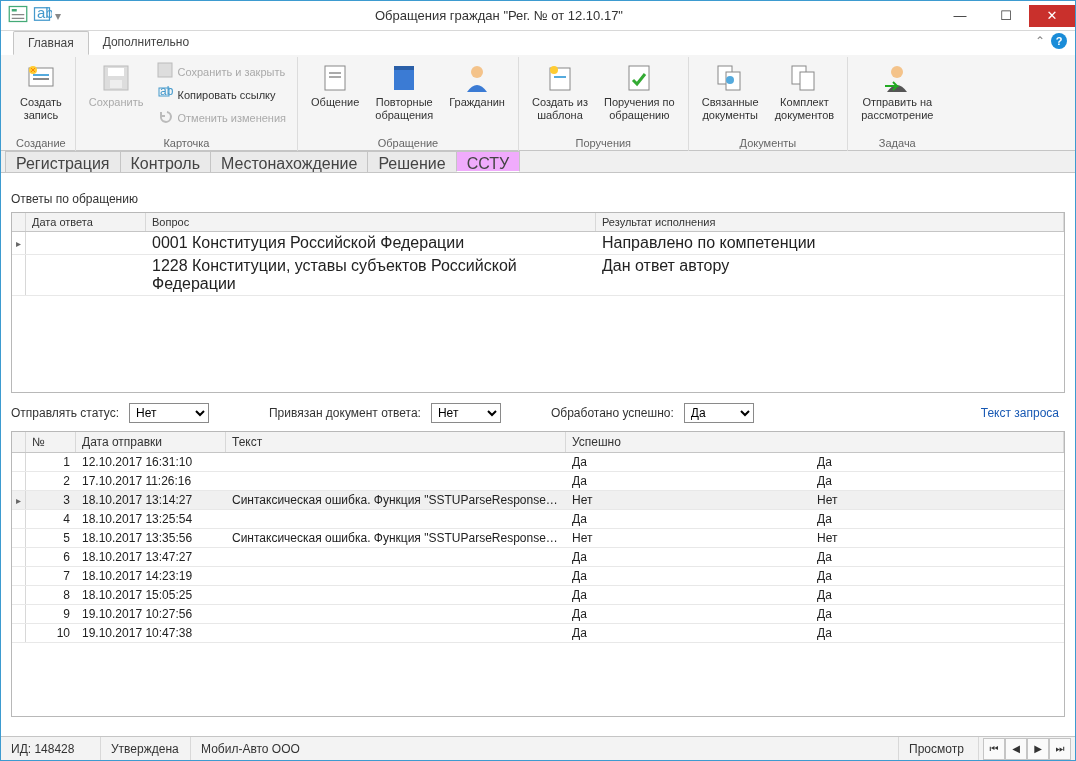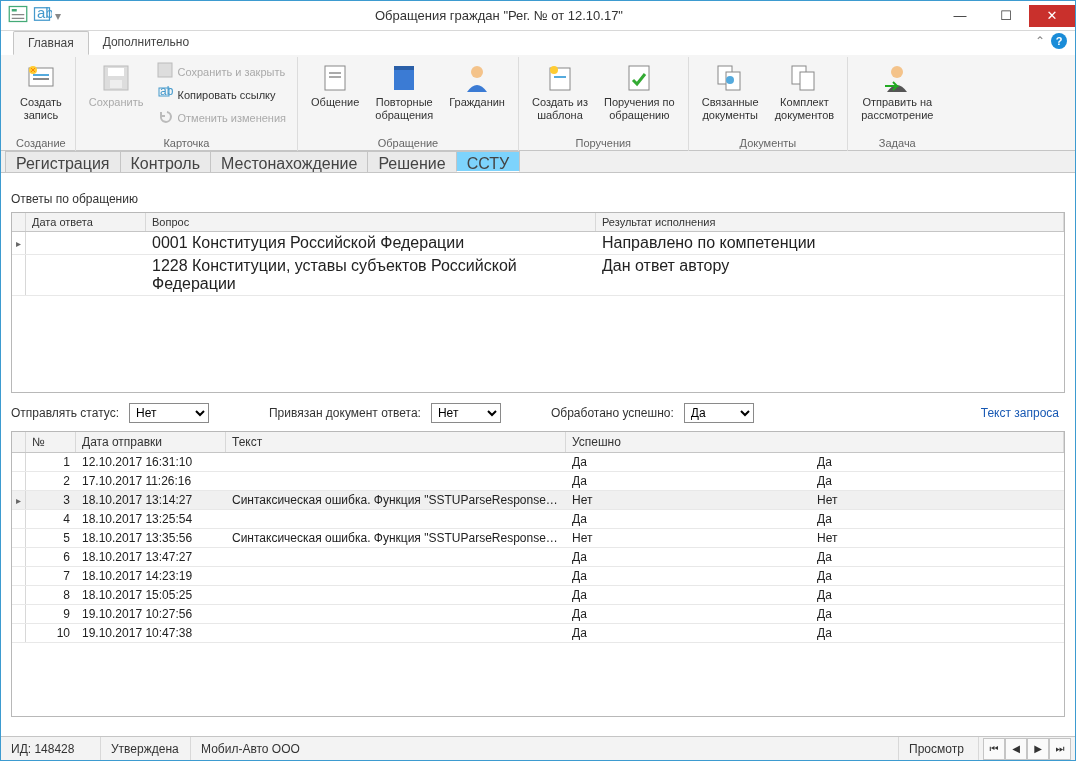--- a/index.html
+++ b/index.html
@@ -25,21 +25,21 @@
 .big-btn .ico{width:32px;height:32px;margin-bottom:2px}
 .big-btn .lbl{font-size:11px;line-height:13px;color:#333}
 .big-btn.disabled .lbl{color:#aaa}
 .small-btns{display:flex;flex-direction:column;gap:1px;padding-top:2px}
 .small-btn{display:flex;align-items:flex-end;gap:4px;padding:2px 4px;cursor:pointer;border:1px solid transparent;height:22px}
 .small-btn .ico{width:16px;height:16px}
 .small-btn .lbl{font-size:11px;color:#333}
 .small-btn.disabled .lbl{color:#aaa}
 .doc-tabs{height:22px;display:flex;background:#f0f0f0;border-bottom:1px solid #c5c5c5;padding-left:4px}
 .doc-tab{padding:3px 10px;border:1px solid #c5c5c5;border-bottom:none;background:#eaeaea;margin-right:-1px;cursor:pointer;font-size:16px;color:#444}
-.doc-tab.active{background:#7dd3fc;border-bottom:1px solid #fff;position:relative;z-index:1}
+.doc-tab.active{background:#f0abfc;border-bottom:1px solid #fff;position:relative;z-index:1}
 .content{padding:19px 10px;height:calc(100% - 30px - 24px - 96px - 22px - 24px);overflow:hidden;display:flex;flex-direction:column}
 .section-label{font-size:12px;color:#333;margin-bottom:6px}
 .grid{border:1px solid #b8b8b8;background:#fff;width:100%}
 .grid-head{display:flex;background:#f3f3f3;border-bottom:1px solid #c5c5c5}
 .grid-head .cell{padding:3px 6px;font-size:11px;color:#333;border-right:1px solid #d8d8d8}
 .grid-row{display:flex;border-bottom:1px solid #e8e8e8}
 .grid-row .cell{padding:2px 6px;font-size:16px;color:#222}
 .grid-row.sel{background:#f0f0f0}
 .row-indicator{width:14px;border-right:1px solid #d8d8d8;display:flex;align-items:center;justify-content:center;color:#666;font-size:10px}
 .grid1-body{height:160px}

